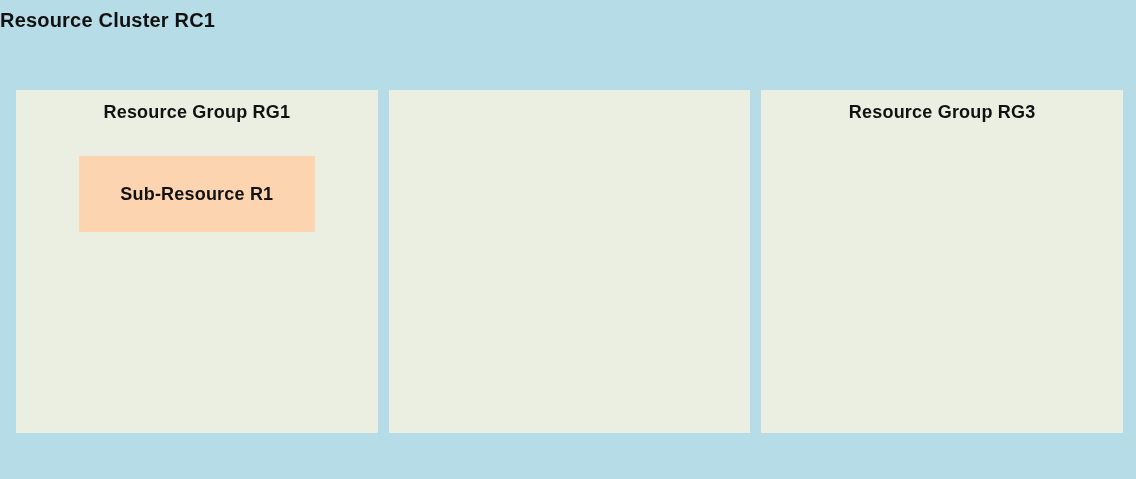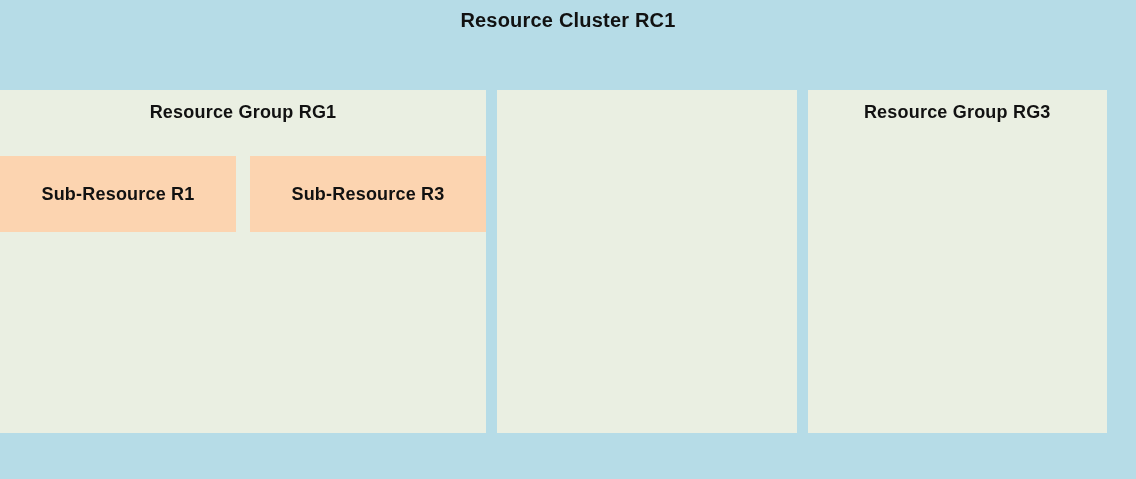--- a/index.html
+++ b/index.html
@@ -13,29 +13,28 @@
     background: var(--cluster-bg, #b6dce7);
     font-family: "Liberation Sans", sans-serif;
     color: var(--text, #111111);
     overflow: hidden;
   }
   .cluster-title {
     position: absolute;
     top: 9px;
     left: 0;
     width: 100%;
-    text-align: center;
     font-size: 20px;
     font-weight: bold;
     letter-spacing: 0.2px;
   }
   .groups {
     position: absolute;
     top: 90px;
-    left: 0;
+    left: 16px;
     width: 1107px;
     height: 343px;
     display: flex;
     gap: 11px;
   }
   .group {
     flex: 1 1 0;
     background: var(--group-bg, #eaefe2);
     display: flex;
     flex-direction: column;
@@ -44,21 +43,21 @@
   .group-title {
     margin-top: 10px;
     font-size: 18px;
     font-weight: bold;
     line-height: 24px;
     letter-spacing: 0.2px;
   }
   .resources {
     margin-top: 32px;
     display: flex;
-    flex-direction: row;
+    flex-direction: column;
     gap: 14px;
   }
   .resource {
     width: 236px;
     height: 76px;
     background: var(--resource-bg, #fcd4b0);
     display: flex;
     align-items: center;
     justify-content: center;
     font-size: 18px;
@@ -72,21 +71,20 @@
 <div class="canvas">
 
   <div class="cluster-title">Resource Cluster RC1</div>
 
   <div class="groups">
 
     <div class="group">
       <div class="group-title">Resource Group RG1</div>
       <div class="resources">
         <div class="resource">Sub-Resource R1</div>
-        <div class="resource">Sub-Resource R3</div>
       </div>
     </div>
 
     <div class="group">
     </div>
 
     <div class="group">
       <div class="group-title">Resource Group RG3</div>
     </div>
 

